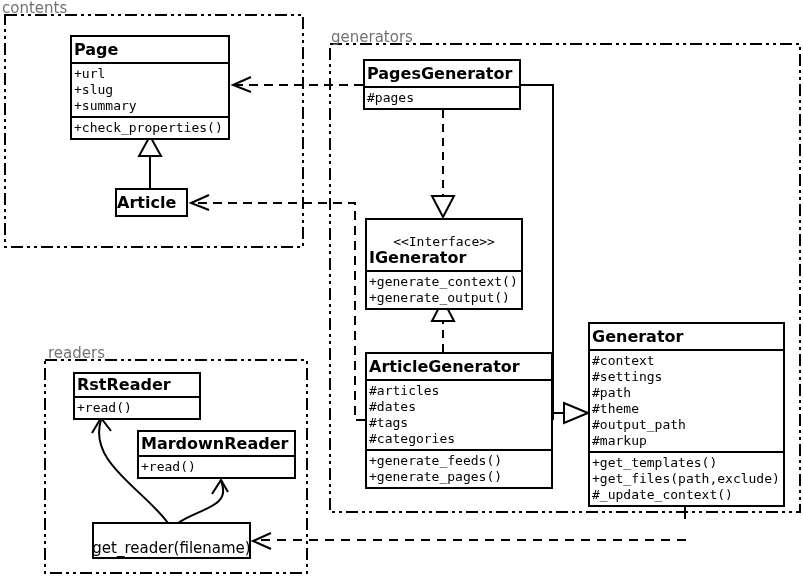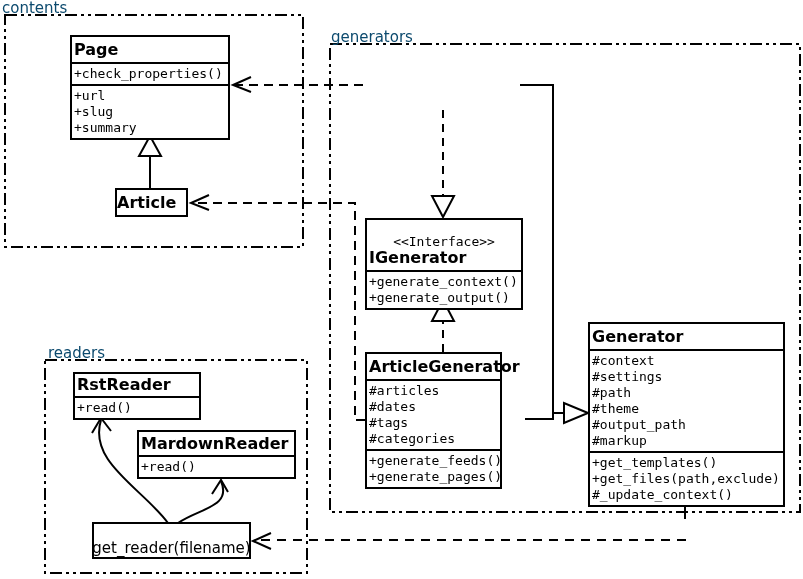--- a/index.html
+++ b/index.html
@@ -6,21 +6,21 @@
   #canvas{
     position:relative;
     width:803px;height:579px;
     background:#ffffff;
     font-family:"DejaVu Sans",sans-serif;
     overflow:hidden;
   }
   svg.overlay{position:absolute;left:0;top:0;z-index:1;}
   .pkg-label{
     position:absolute;z-index:2;
-    font:15px "DejaVu Sans",sans-serif;color:#0c4a6e;
+    font:15px "DejaVu Sans",sans-serif;color:#737373;
     background:transparent;line-height:16px;
   }
   .cls{
     position:absolute;z-index:2;
     background:#fff;border:2px solid #000;
     box-sizing:border-box;color:#000;
   }
   .cls-title{
     font:bold 16px "DejaVu Sans",sans-serif;
     padding:4px 2px 3px;
@@ -106,44 +106,50 @@
     </g>
   </svg>
 
   <div class="pkg-label" style="left:2px;top:0px;">contents</div>
   <div class="pkg-label" style="left:331px;top:29px;">generators</div>
   <div class="pkg-label" style="left:48px;top:345px;">readers</div>
 
   <div class="cls" style="left:70px;top:35px;width:160px;">
     <div class="cls-title">Page</div>
     <div class="cls-sec">
-      <div class="row">+check_properties()</div>
-    </div>
-    <div class="cls-sec">
       <div class="row">+url</div>
       <div class="row">+slug</div>
       <div class="row">+summary</div>
+    </div>
+    <div class="cls-sec">
+      <div class="row">+check_properties()</div>
     </div>
   </div>
 
   <div class="cls" style="left:115px;top:188px;width:73px;height:29px;">
     <div class="cls-title" style="padding:2px 0 0;line-height:22px;">Article</div>
   </div>
 
+  <div class="cls" style="left:363px;top:59px;width:158px;">
+    <div class="cls-title">PagesGenerator</div>
+    <div class="cls-sec">
+      <div class="row">#pages</div>
+    </div>
+  </div>
 
   <div class="cls" style="left:365px;top:218px;width:158px;">
     <div class="cls-stereo">&lt;&lt;Interface&gt;&gt;</div>
     <div class="cls-title" style="padding-top:0;">IGenerator</div>
     <div class="cls-sec">
       <div class="row">+generate_context()</div>
       <div class="row">+generate_output()</div>
     </div>
   </div>
 
-  <div class="cls" style="left:365px;top:352px;width:137px;">
+  <div class="cls" style="left:365px;top:352px;width:188px;">
     <div class="cls-title">ArticleGenerator</div>
     <div class="cls-sec">
       <div class="row">#articles</div>
       <div class="row">#dates</div>
       <div class="row">#tags</div>
       <div class="row">#categories</div>
     </div>
     <div class="cls-sec">
       <div class="row">+generate_feeds()</div>
       <div class="row">+generate_pages()</div>

